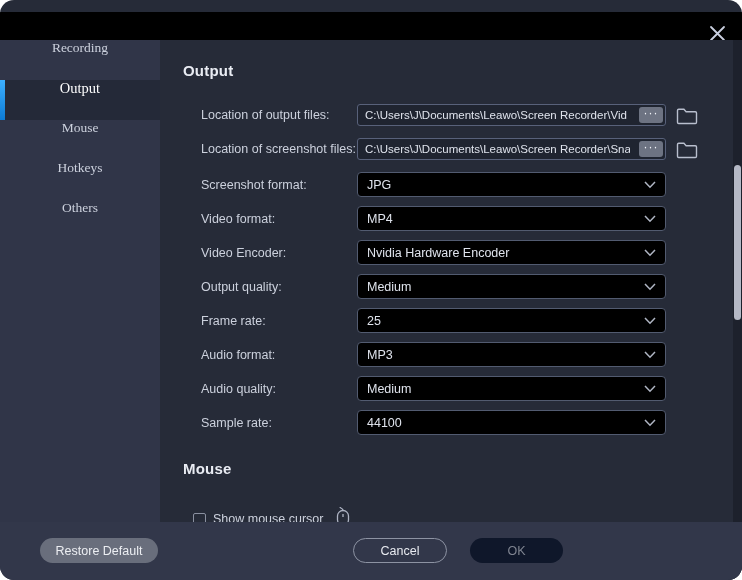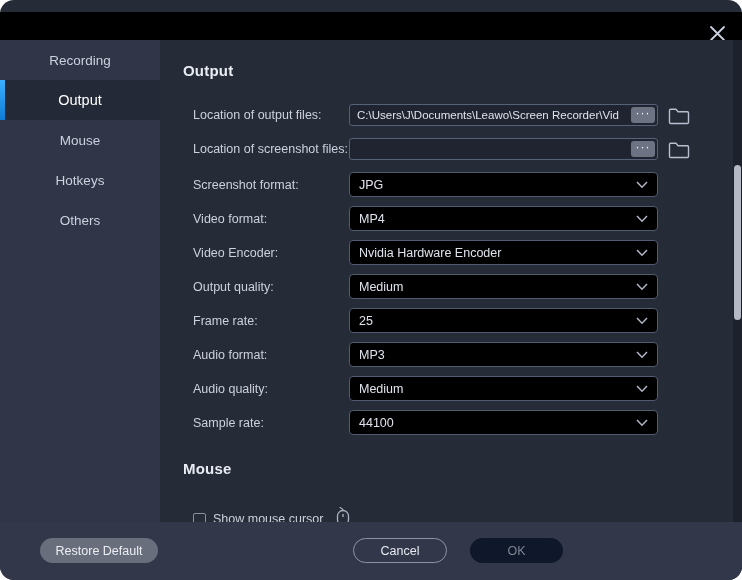--- a/index.html
+++ b/index.html
@@ -21,22 +21,22 @@
     position: absolute; right: 12px; top: 8px; width: 26px; height: 26px;
     display: flex; align-items: center; justify-content: center; cursor: pointer;
   }
 
   
   .sidebar {
     position: absolute; top: 40px; left: 0; width: 160px; bottom: 58px;
     background: #303548;
   }
   .side-item {
-    position: relative; height: 40px; display: flex; align-items: center; justify-content: center;
-    color: #ccd1dd; font-size: 13.5px; cursor: pointer;
+    position: relative; height: 40px; display: flex; align-items: flex-start; justify-content: center;
+    color: #ccd1dd; font-size: 13.5px; cursor: pointer; font-family: Liberation Serif, serif;
   }
   .side-item.active {
     background: #242938; color: #ffffff; font-size: 14.5px;
   }
   .side-item.active .accent {
     position: absolute; left: 0; top: 0; bottom: 0; width: 5px;
     background: linear-gradient(180deg, #3db0ff 0%, #0d7bd4 100%);
   }
 
   
@@ -44,21 +44,21 @@
     position: absolute; top: 40px; left: 160px; right: 0; bottom: 0;
     background: #262b38; overflow: hidden;
   }
   .section-heading {
     color: #e9ecf3; font-size: 15px; font-weight: 700; letter-spacing: .2px;
     padding-left: 23px;
   }
   .heading-output { margin-top: 22px; height: 18px; line-height: 18px; }
   .heading-mouse  { margin-top: 25px; height: 18px; line-height: 18px; }
 
-  .rows { margin-top: 24px; }
+  .rows { margin-top: 24px; margin-left: 8px; }
   .row {
     display: flex; align-items: center;
     padding-left: 33px; margin-bottom: 12px;
   }
   .row .label {
     width: 156px; flex: 0 0 156px;
     color: #ccd1dd; font-size: 12.5px;
   }
   .row.select-row { margin-bottom: 9px; }
 
@@ -168,20 +168,21 @@
         <span class="folder-btn">
           <svg width="22" height="19" viewBox="0 0 22 19">
             <path d="M1.5 4.5 a1.2 1.2 0 0 1 1.2 -1.2 h5.2 l2.2 2.4 h9.2 a1.2 1.2 0 0 1 1.2 1.2 v9.4 a1.2 1.2 0 0 1 -1.2 1.2 h-16.6 a1.2 1.2 0 0 1 -1.2 -1.2 z" fill="none" stroke="#b9bfce" stroke-width="1.4"></path>
           </svg>
         </span>
       </div>
 
       <div class="row">
         <span class="label">Location of screenshot files:</span>
         <div class="path-field">
+          <span class="path-text">C:\Users\J\Documents\Leawo\Screen Recorder\Sna</span>
           <span class="browse-btn">···</span>
         </div>
         <span class="folder-btn">
           <svg width="22" height="19" viewBox="0 0 22 19">
             <path d="M1.5 4.5 a1.2 1.2 0 0 1 1.2 -1.2 h5.2 l2.2 2.4 h9.2 a1.2 1.2 0 0 1 1.2 1.2 v9.4 a1.2 1.2 0 0 1 -1.2 1.2 h-16.6 a1.2 1.2 0 0 1 -1.2 -1.2 z" fill="none" stroke="#b9bfce" stroke-width="1.4"></path>
           </svg>
         </span>
       </div>
 
       <div class="row select-row">

